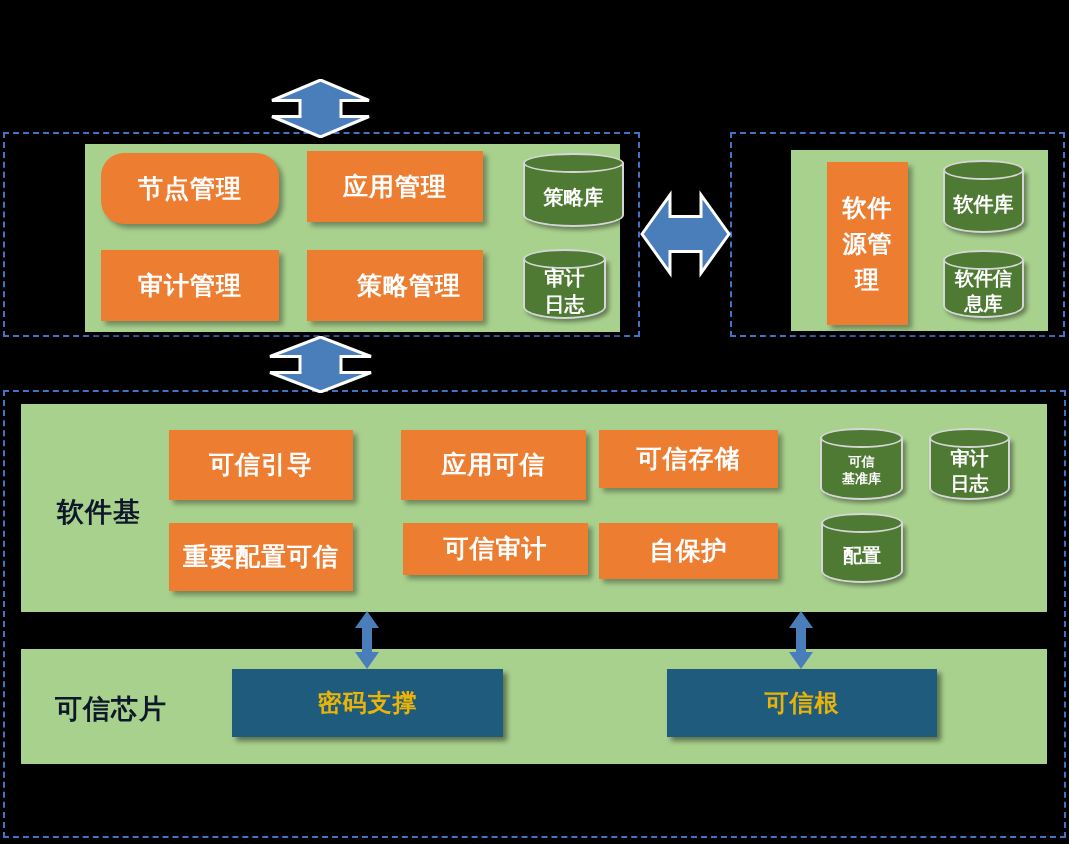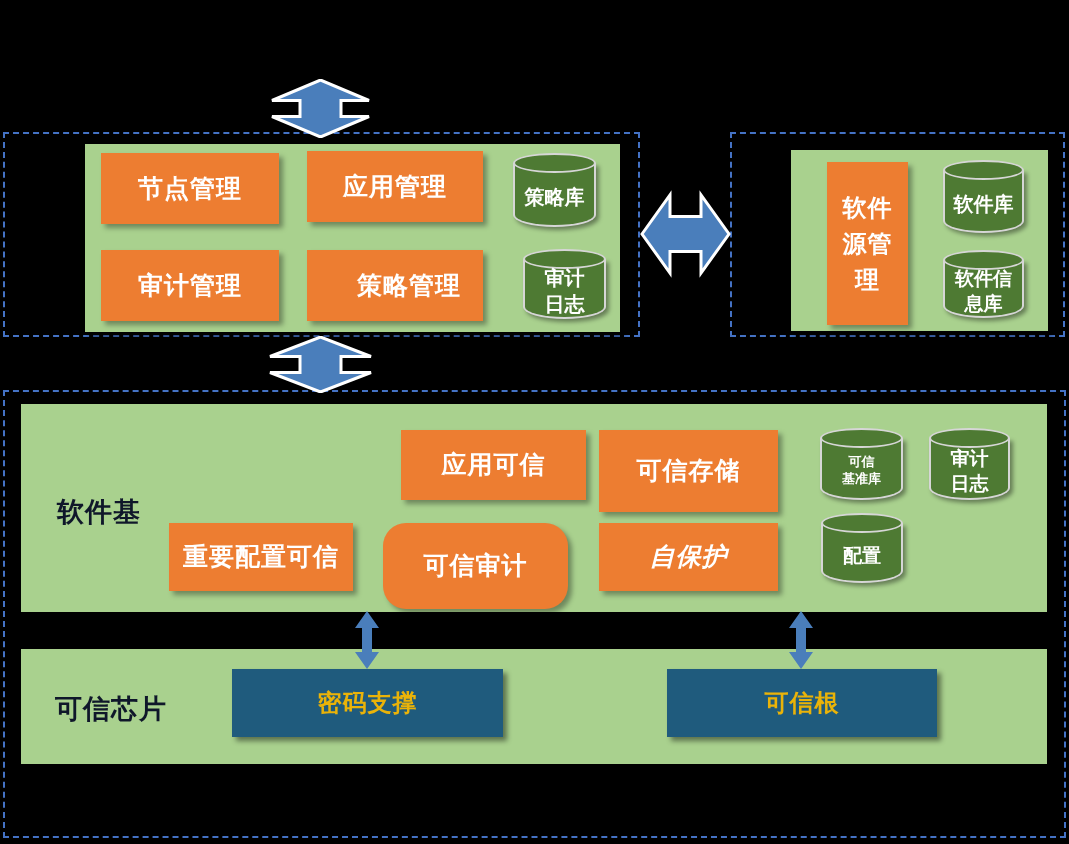--- a/index.html
+++ b/index.html
@@ -110,33 +110,33 @@
 
 <div class="canvas">
 
 
   <svg class="arrow" style="left:270px; top:79px;" width="101" height="59" viewBox="0 0 101 59">
     <polygon class="big" points="50.5,1 99,21.5 71,21.5 71,37.5 99,37.5 50.5,58 2,37.5 30,37.5 30,21.5 2,21.5"></polygon>
   </svg>
 
   <div class="region" style="left:3px; top:132px; width:637px; height:205px;"></div>
   <div class="gpanel" style="left:85px; top:144px; width:535px; height:188px;">
-    <div class="obox" style="left:16px; top:9px; width:178px; height:71px;">
+    <div class="obox" style="left:16px; top:9px; width:178px; height:71px;border-radius:23px;">
       <span>节点管理</span>
     </div>
     <div class="obox" style="left:222px; top:7px; width:176px; height:71px;">
       <span>应用管理</span>
     </div>
     <div class="obox" style="left:16px; top:106px; width:178px; height:71px;">
       <span>审计管理</span>
     </div>
     <div class="obox" style="left:222px; top:106px; width:176px; height:71px;padding-left:28px;">
       <span>策略管理</span>
     </div>
-    <div class="cyl" style="left:428px; top:9px; width:83px; height:74px;">
+    <div class="cyl" style="left:438px; top:9px; width:101px; height:74px;">
       <div class="cyl-body"></div>
       <div class="cyl-top"></div>
       <div class="cyl-label fs20">策略库</div>
     </div>
     <div class="cyl" style="left:438px; top:105px; width:83px; height:70px;">
       <div class="cyl-body"></div>
       <div class="cyl-top"></div>
       <div class="cyl-label fs20">审计
 日志</div>
     </div>
@@ -167,33 +167,36 @@
   </div>
 
   <svg class="arrow" style="left:268px; top:336px;" width="105" height="57" viewBox="0 0 105 57">
     <polygon class="big" points="52.5,1 103,20.5 73,20.5 73,36.5 103,36.5 52.5,56 2,36.5 32,36.5 32,20.5 2,20.5"></polygon>
   </svg>
 
   <div class="region" style="left:3px; top:390px; width:1063px; height:448px;"></div>
 
   <div class="gpanel" style="left:21px; top:404px; width:1026px; height:208px;">
     <div class="layer-label" style="left:36px; top:90px;">软件基</div>
+    <div class="obox" style="left:148px; top:26px; width:184px; height:70px;">
+      <span>可信引导</span>
+    </div>
     <div class="obox" style="left:380px; top:26px; width:185px; height:70px;">
       <span>应用可信</span>
     </div>
-    <div class="obox" style="left:578px; top:26px; width:179px; height:82px;">
+    <div class="obox" style="left:578px; top:26px; width:179px; height:58px;">
       <span>可信存储</span>
     </div>
     <div class="obox" style="left:148px; top:119px; width:184px; height:68px;">
       <span>重要配置可信</span>
     </div>
-    <div class="obox" style="left:362px; top:119px; width:185px; height:86px;border-radius:23px;">
+    <div class="obox" style="left:382px; top:119px; width:185px; height:52px;">
       <span>可信审计</span>
     </div>
-    <div class="obox" style="left:578px; top:119px; width:179px; height:68px;font-style:italic;">
+    <div class="obox" style="left:578px; top:119px; width:179px; height:56px;">
       <span>自保护</span>
     </div>
     <div class="cyl" style="left:799px; top:24px; width:83px; height:72px;">
       <div class="cyl-body"></div>
       <div class="cyl-top"></div>
       <div class="cyl-label fs17">可信
 基准库</div>
     </div>
     <div class="cyl" style="left:908px; top:24px; width:81px; height:72px;">
       <div class="cyl-body"></div>

